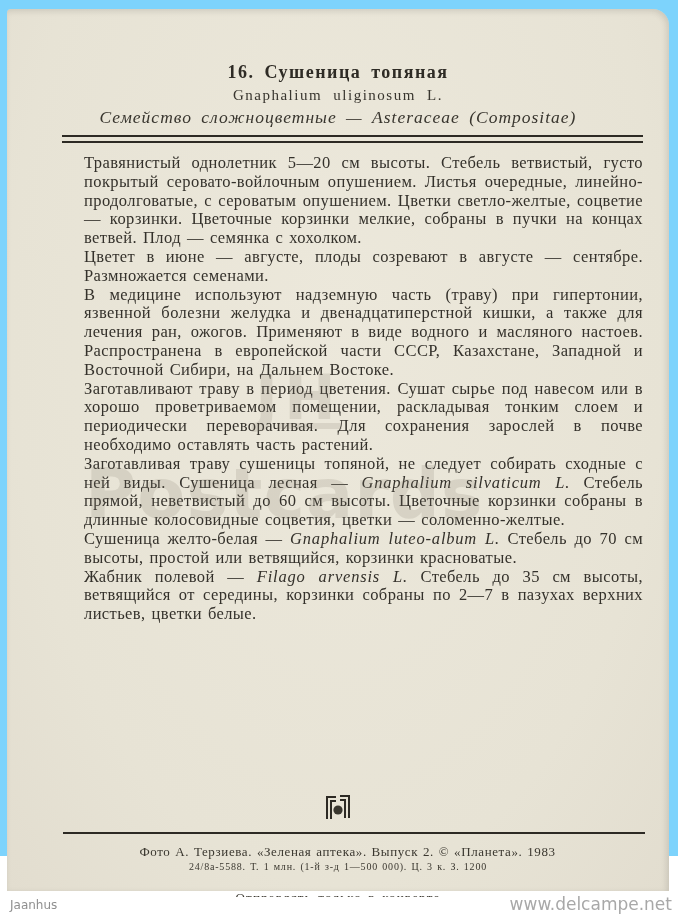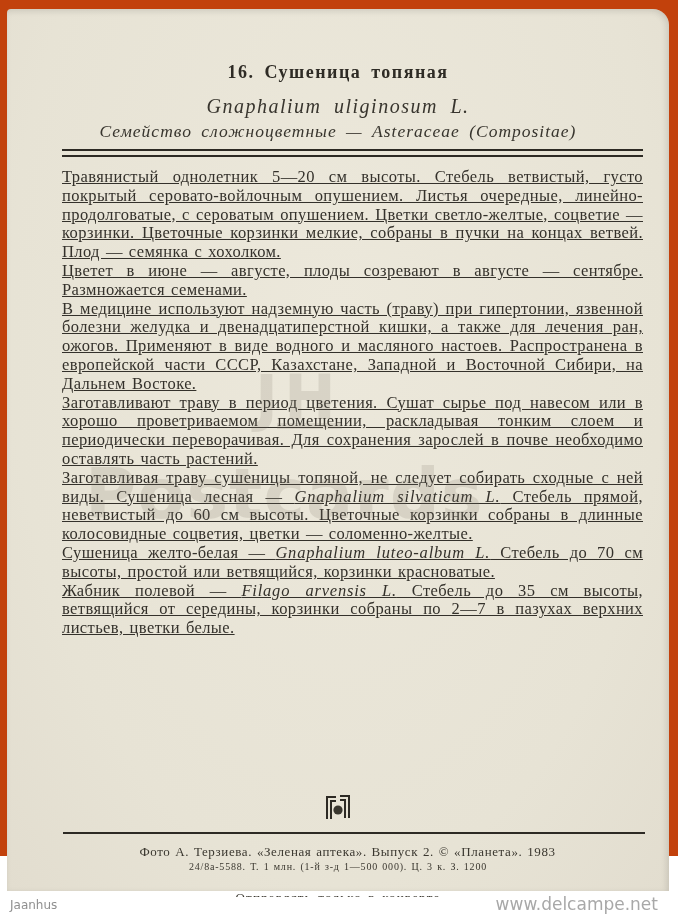--- a/index.html
+++ b/index.html
@@ -1,54 +1,54 @@
 <!DOCTYPE html>
 <html><head>
 <meta charset="utf-8">
 <style>
   html,body{margin:0;padding:0;}
   body{width:678px;height:916px;background:#ffffff;overflow:hidden;
        font-family:"Liberation Serif", serif;}
   .page{position:relative;width:678px;height:916px;background:#ffffff;}
   
-  .scan{position:absolute;left:0;top:0;width:678px;height:856px;background:#c2410c;}
+  .scan{position:absolute;left:0;top:0;width:678px;height:856px;background:#7dd3fc;}
   
   .card{position:absolute;left:7px;top:9px;width:662px;height:882px;
         background:#e9e5d8;
         background-image:radial-gradient(ellipse at 50% 35%, #ece8db 0%, #e7e3d5 70%, #e2ddcf 100%);
         border-top-right-radius:16px;border-top-left-radius:4px;
         box-shadow:inset -2px 2px 6px rgba(0,0,0,0.12);
         color:#34312b;}
   .header{padding-top:53px;text-align:center;}
   .title{font-size:18px;font-weight:bold;letter-spacing:1.5px;word-spacing:4px;color:#2e2b25;}
-  .latin{font-size:20px;font-style:italic;letter-spacing:1.5px;word-spacing:6px;margin-top:12px;color:#38352e;}
+  .latin{font-size:15px;letter-spacing:1.5px;word-spacing:6px;margin-top:4px;color:#38352e;}
   .family{font-size:17.5px;font-style:italic;letter-spacing:1px;word-spacing:4px;margin-top:3px;color:#38352e;}
   .double-rule{margin:7px 26px 0 55px;height:4px;
         border-top:2px solid #2d2a24;border-bottom:2px solid #2d2a24;}
-  .bodytext{padding:11px 26px 0 55px;text-decoration:underline;}
+  .bodytext{padding:11px 26px 0 77px;}
   .bodytext p{margin:0;text-align:justify;font-size:16.5px;line-height:18.8px;
         letter-spacing:0.4px;word-spacing:1.5px;color:#34312b;}
   .bodytext p i{letter-spacing:0.8px;margin-top:20px;}
   
   .wm{position:absolute;color:#7d7668;opacity:0.17;font-family:"DejaVu Sans", sans-serif;
       font-weight:bold;pointer-events:none;white-space:nowrap;}
   .wm-jh{left:248px;top:352px;font-size:62px;letter-spacing:6px;text-decoration:underline;}
   .wm-post{left:78px;top:444px;font-size:70px;letter-spacing:1px;}
   
   .logo{position:absolute;left:317px;top:784px;width:28px;height:27px;}
   .footer-rule{position:absolute;left:56px;top:823px;width:582px;border-top:2px solid #2d2a24;}
   .credits{position:absolute;left:0;top:835px;width:662px;text-align:center;color:#3a372f;}
   .credit1{font-size:13px;letter-spacing:0.6px;word-spacing:1px;padding-left:19px;}
   .credit2{font-size:10px;letter-spacing:0.8px;word-spacing:1px;margin-top:1px;}
   .credit3{font-size:13px;letter-spacing:1.2px;word-spacing:2px;margin-top:18px;}
   
   .bottom-strip{position:absolute;left:0;top:897px;width:678px;height:18px;background:#ffffff;}
   .seller{position:absolute;left:10px;top:1px;font-family:"DejaVu Sans", sans-serif;
           font-size:12px;color:#8f8f8f;}
-  .site{position:absolute;right:20px;top:-3px;font-family:"DejaVu Sans", sans-serif;
+  .site{position:absolute;right:6px;top:-3px;font-family:"DejaVu Sans", sans-serif;
         font-size:17px;color:#a8a8a8;}
 </style>
 </head>
 <body>
 
 <div class="page">
   <div class="scan">
     <div class="card">
 
       <div class="header">

